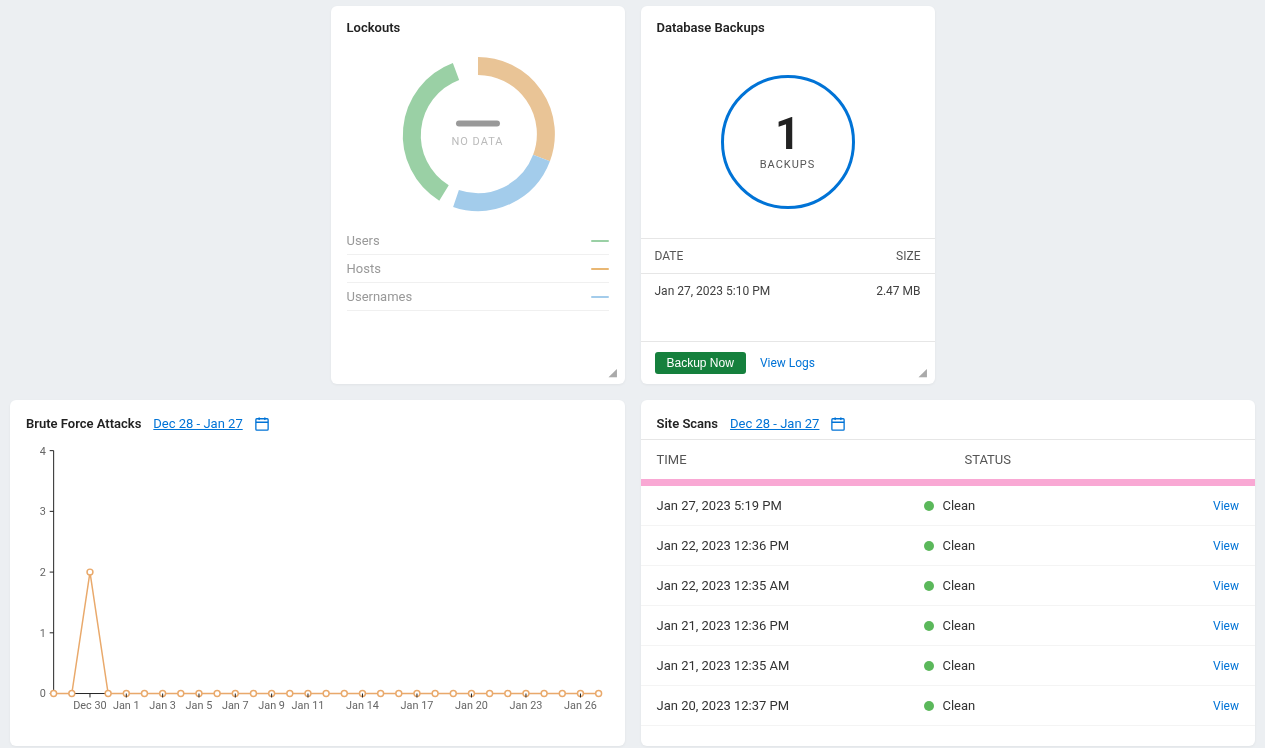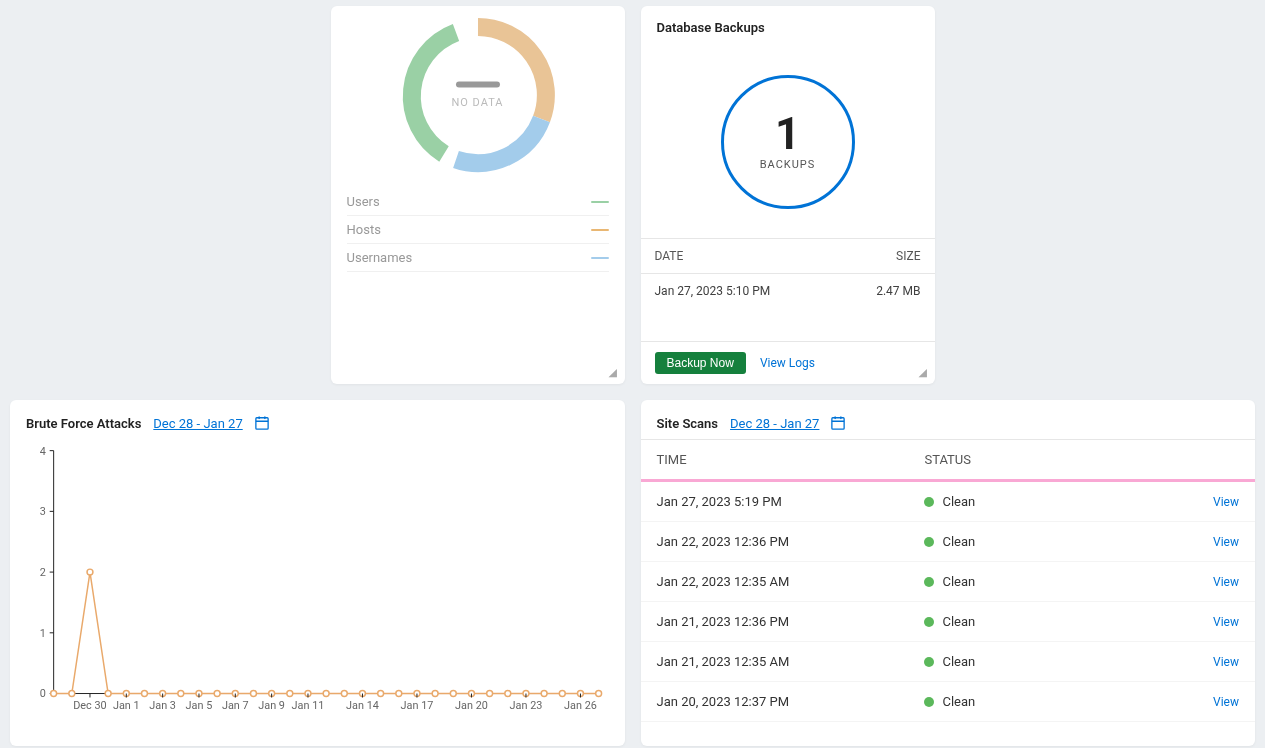--- a/index.html
+++ b/index.html
@@ -174,20 +174,21 @@
     gap: 16px;
     padding: 16px 10px 0 10px;
   }
   .card-wide {
     flex: 1;
     height: 346px;
     overflow: hidden;
   }
   .card-header-row {
     display: flex;
+    align-items: center;
     gap: 12px;
     padding: 16px 16px 8px 16px;
   }
   .card-header-title {
     font-weight: 600;
     font-size: 13px;
     color: #222;
   }
   .date-range {
     color: #0073d6;
@@ -217,21 +218,22 @@
     overflow-y: scroll;
   }
   .scan-head, .scan-row {
     display: flex;
     align-items: center;
     padding: 12px 16px;
     font-size: 13px;
   }
   .scan-head {
     color: #555;
-    border-bottom: 3px solid #f9a8d4;
+    border-bottom: 7px solid #f9a8d4;
+    gap: 40px;
   }
   .scan-row {
     border-bottom: 1px solid #f4f4f4;
     color: #333;
   }
   .col-time { flex: 0 0 46%; }
   .col-status { flex: 0 0 34%; display: flex; align-items: center; gap: 8px; }
   .col-view { flex: 0 0 20%; text-align: right; }
   .status-dot {
     width: 10px; height: 10px; border-radius: 50%;
@@ -242,20 +244,21 @@
   .backup-table-inner::-webkit-scrollbar, .scan-body::-webkit-scrollbar { width: 14px; }
   .backup-table-inner::-webkit-scrollbar-track, .scan-body::-webkit-scrollbar-track { background: #f0f0f0; }
   .backup-table-inner::-webkit-scrollbar-thumb, .scan-body::-webkit-scrollbar-thumb { background: #c5c5c5; border-radius: 2px; }
 </style>
 </head>
 <body>
 
 <div class="top-row">
 
   <div class="card card-small">
+    <div class="card-title">Lockouts</div>
     <div class="donut-wrap">
       <svg width="160" height="160" viewBox="0 0 160 160">
 
         <path d="M80 12 A68 68 0 0 1 143.5 104" fill="none" stroke="#e9c496" stroke-width="18"></path>
 
         <path d="M143.5 104 A68 68 0 0 1 58 144.5" fill="none" stroke="#a3cceb" stroke-width="18"></path>
 
         <path d="M46 139 A68 68 0 0 1 58 17.5" fill="none" stroke="#9ad0a5" stroke-width="18"></path>
       </svg>
       <div class="donut-center">

